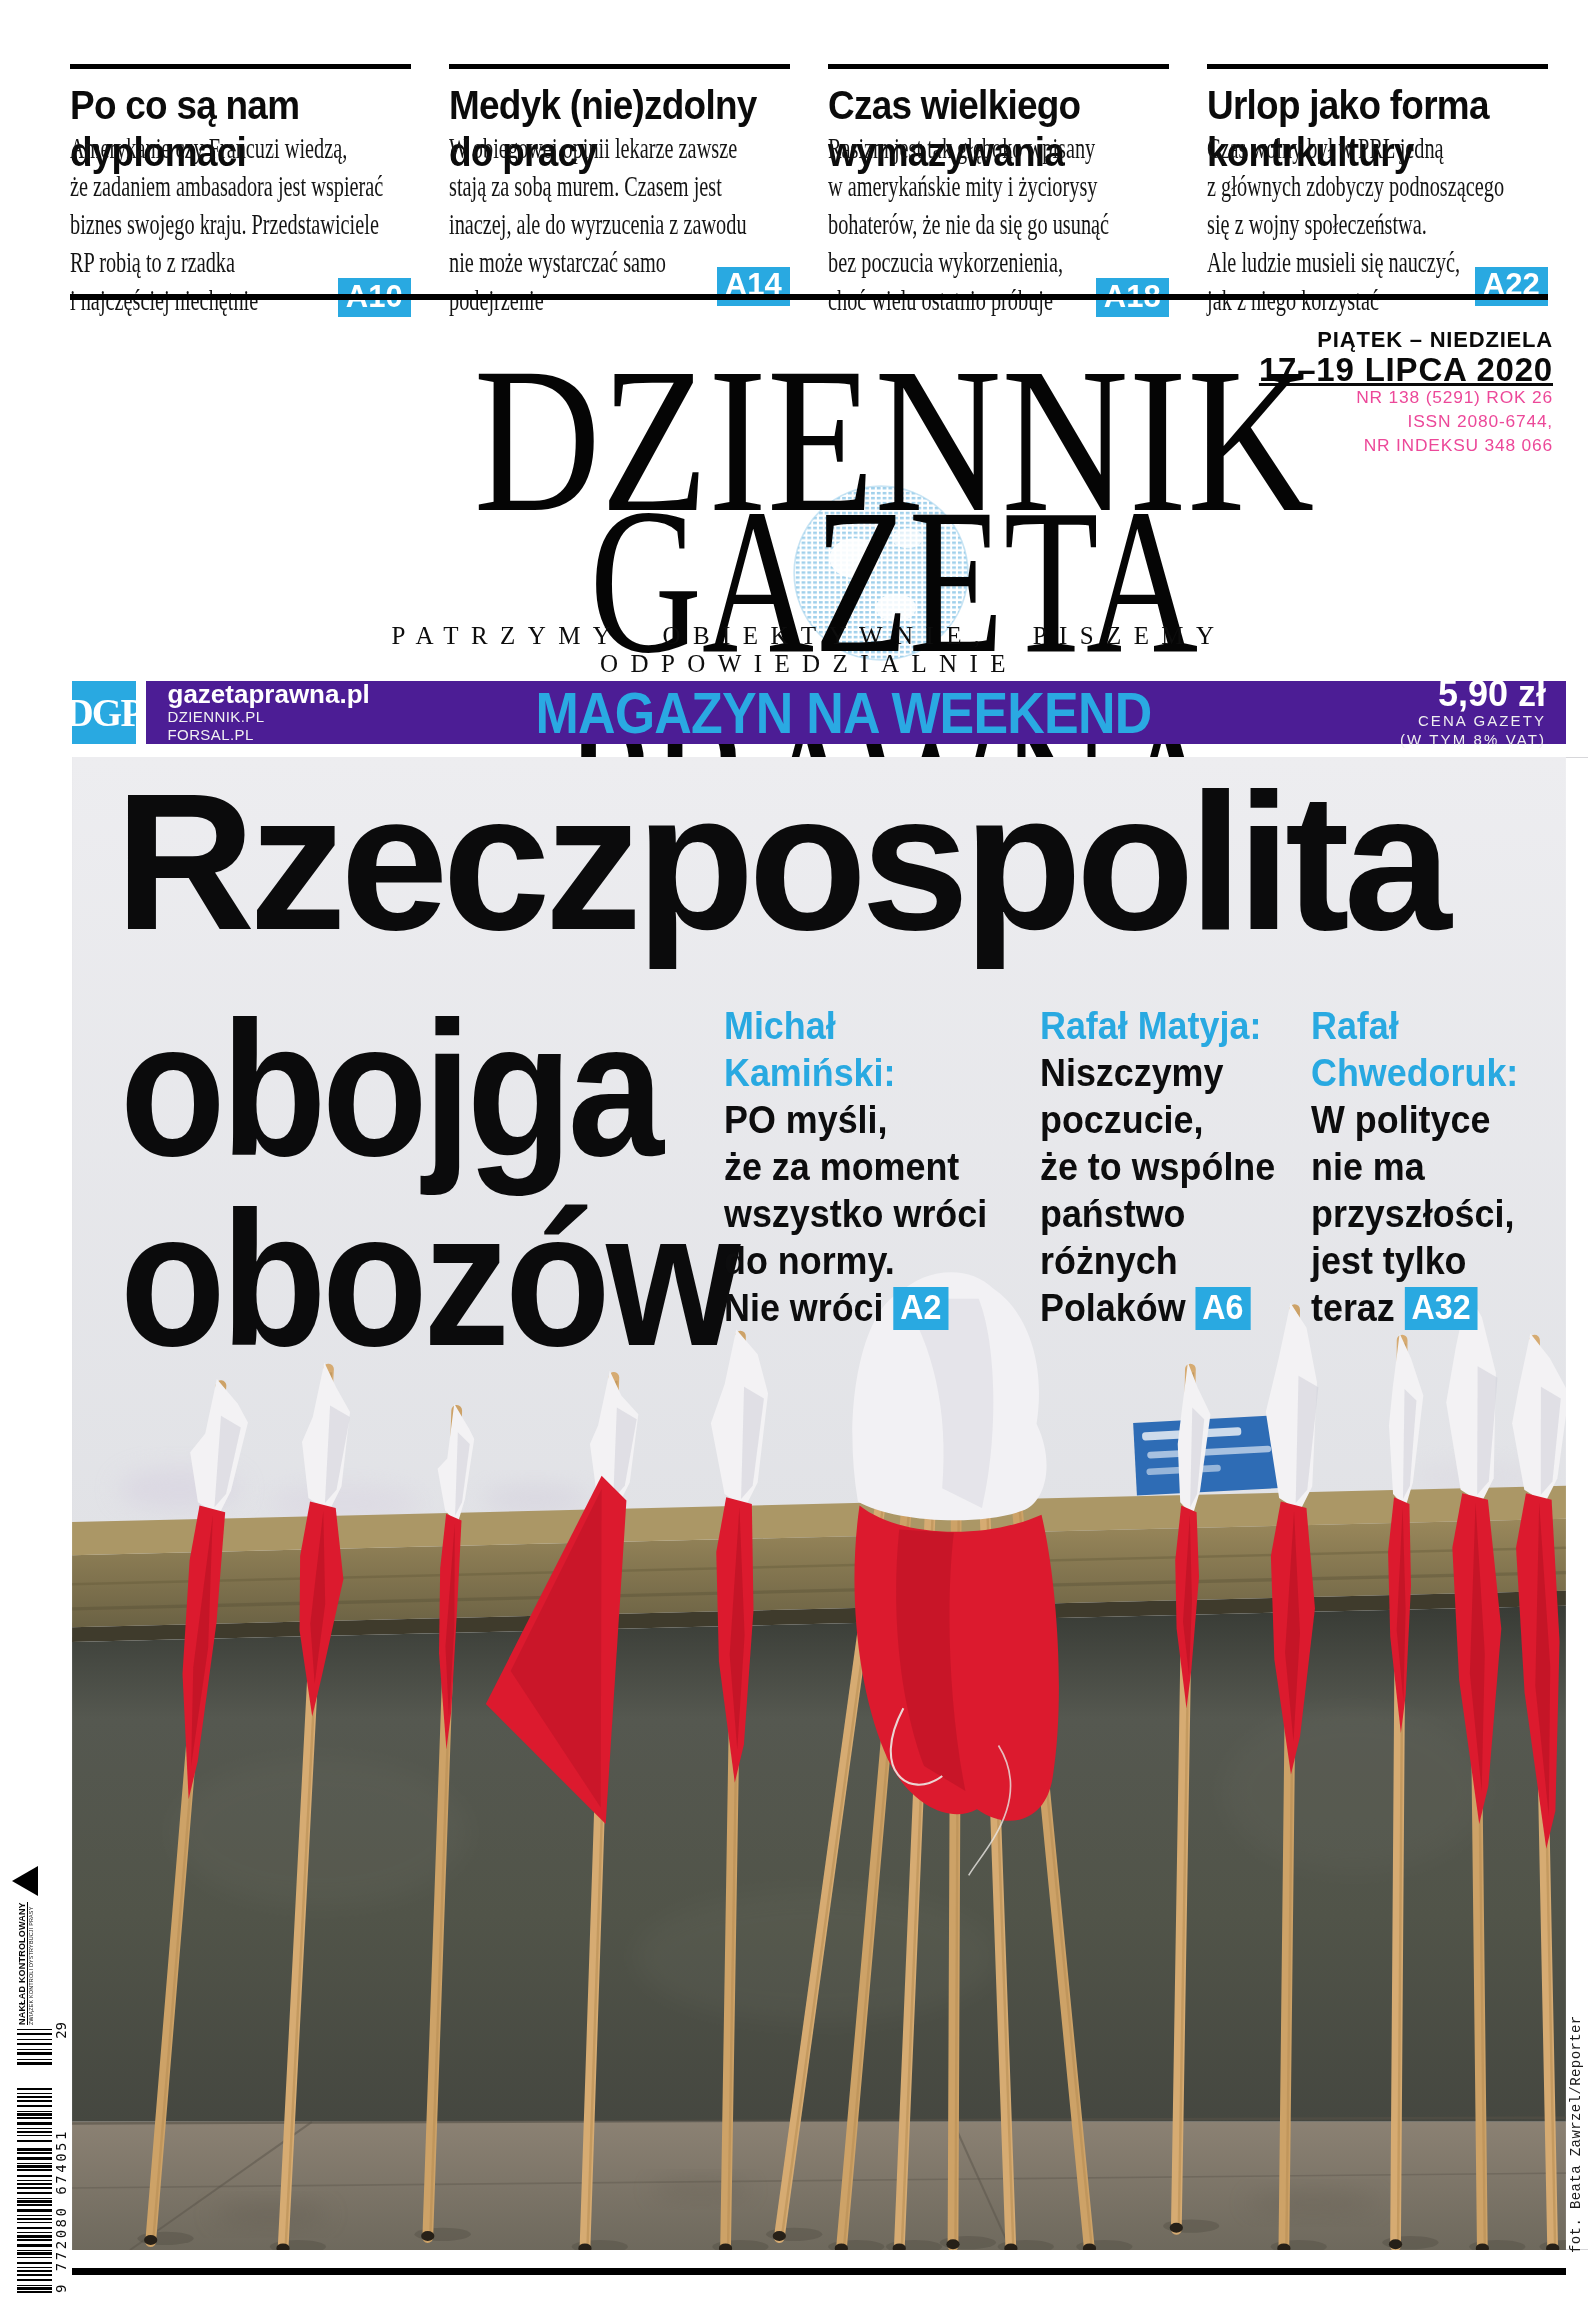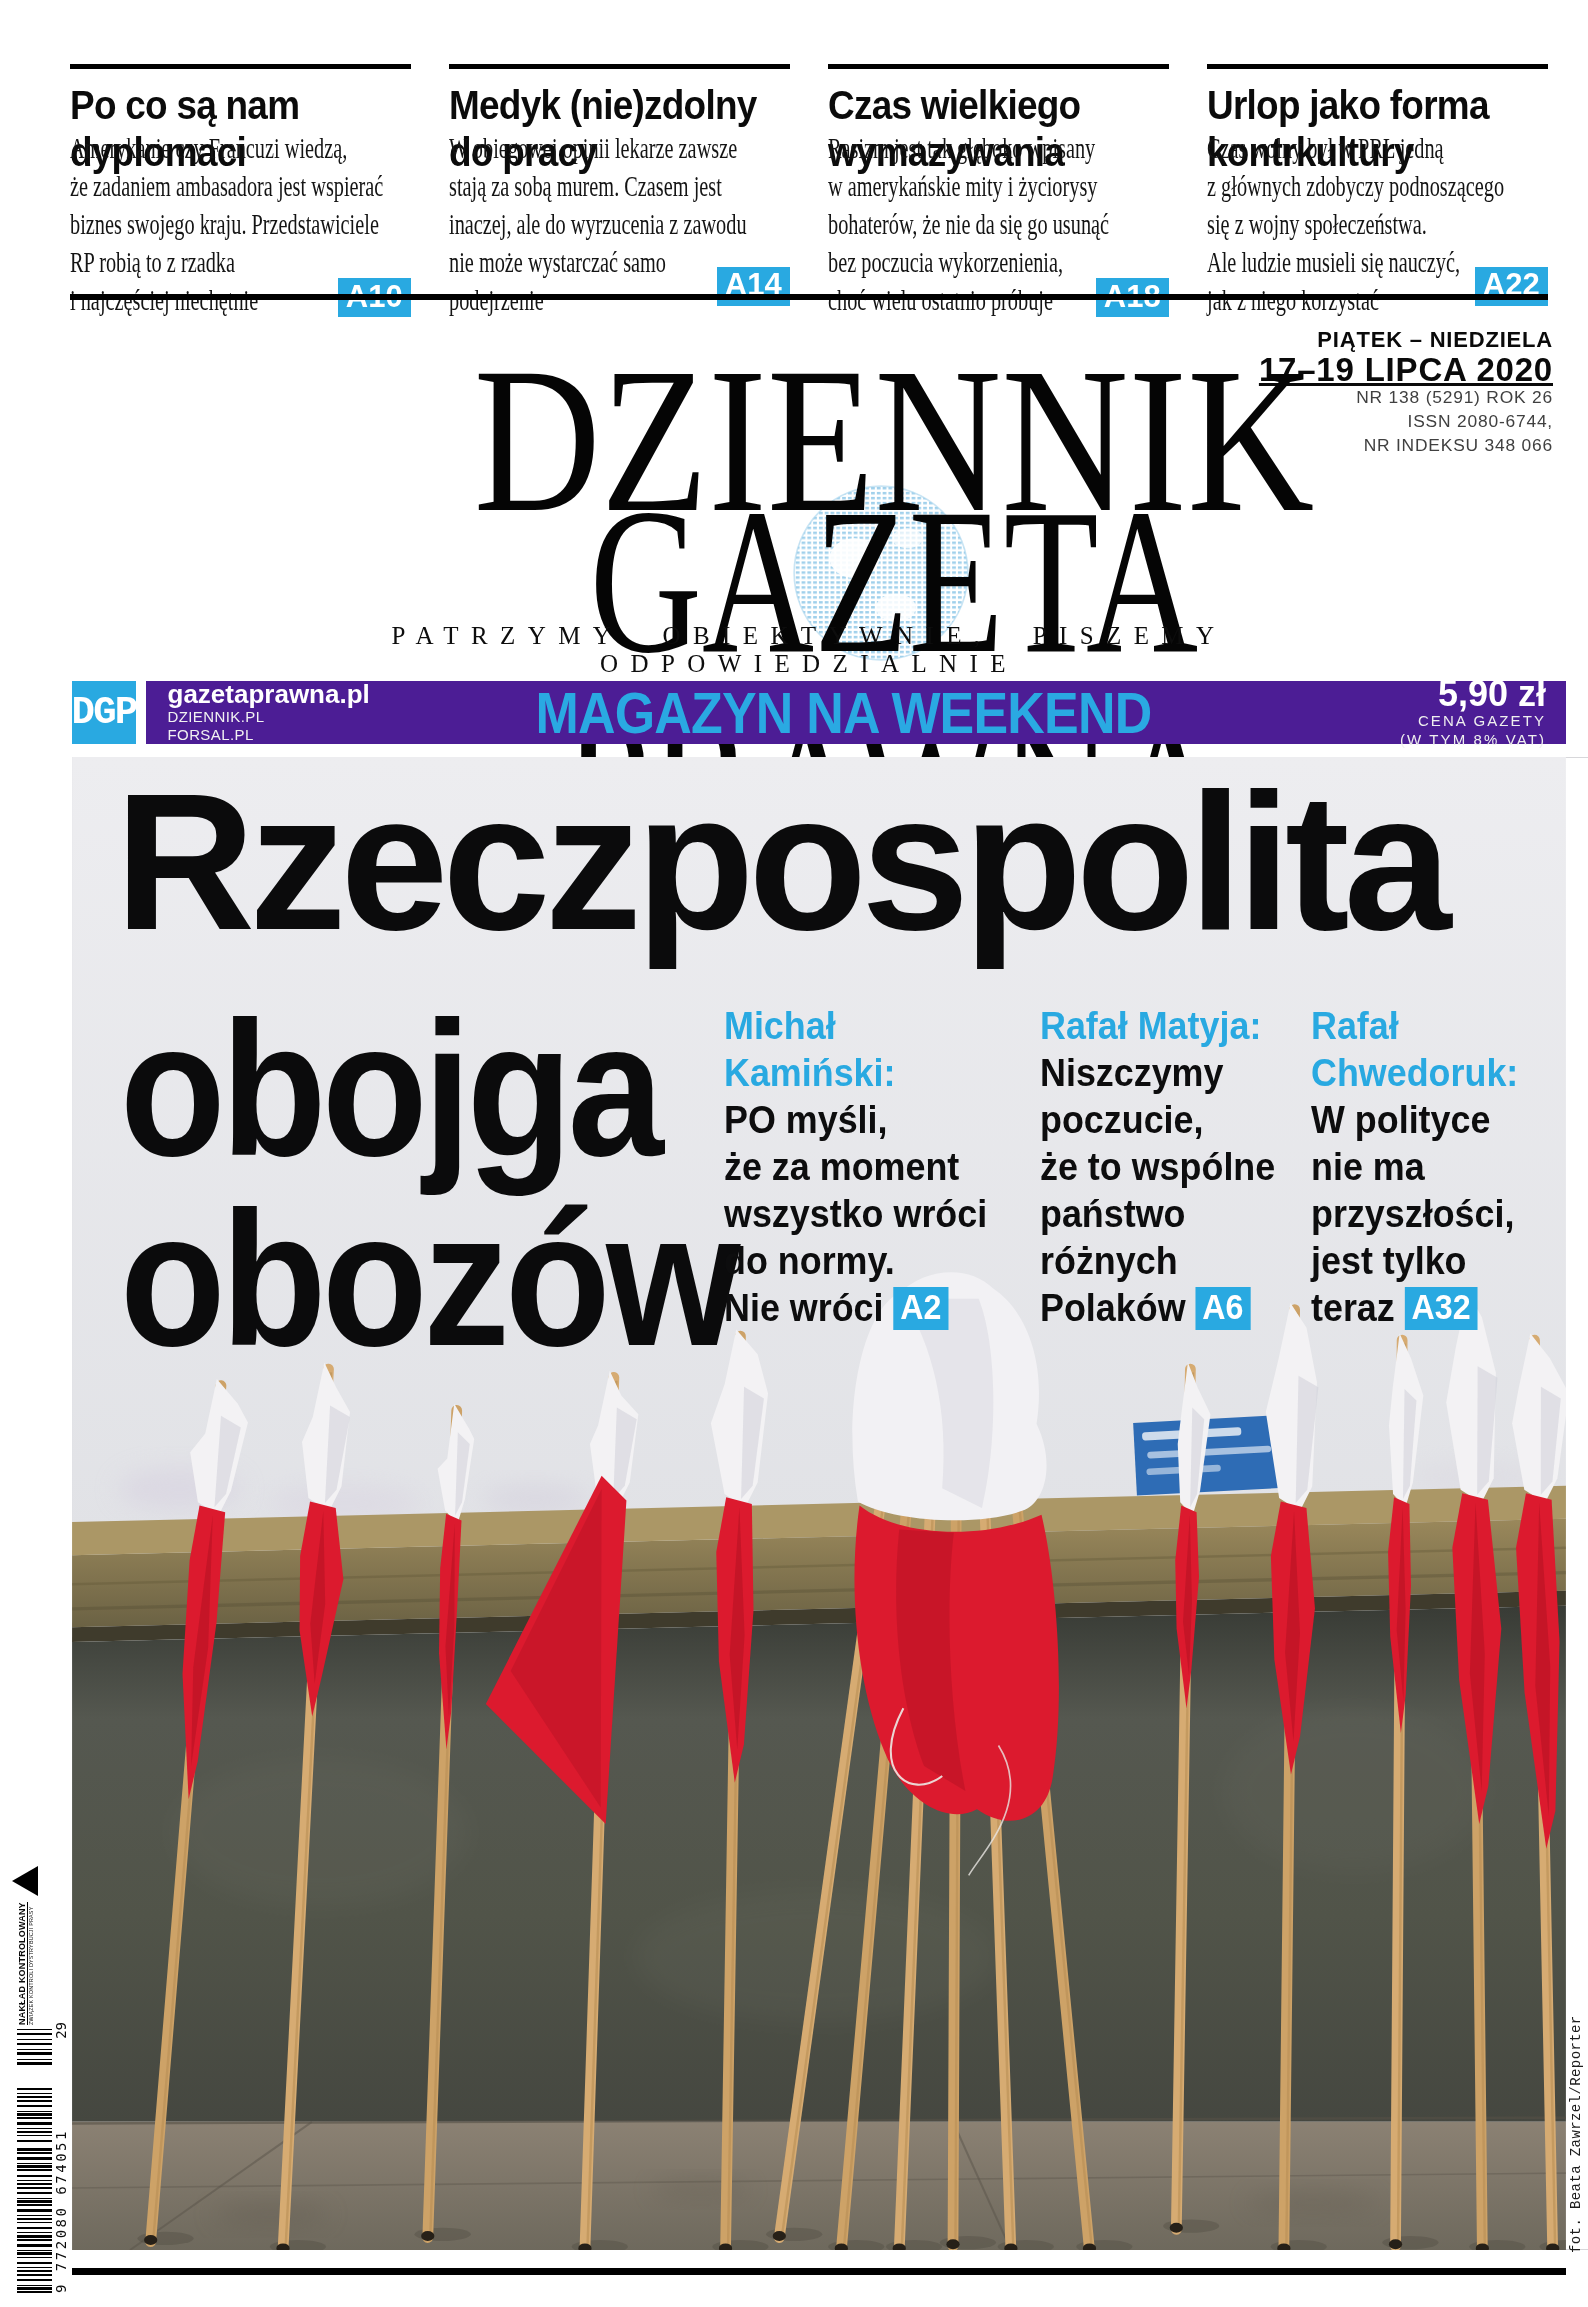--- a/index.html
+++ b/index.html
@@ -21,36 +21,36 @@
          font-family:"Liberation Sans",sans-serif;}
   .teaser .badge{position:absolute;right:0;bottom:1.7px;font-size:31px;line-height:36px;
          padding:0.8px 8.3px 2.5px;}
   .teaser:nth-child(2) .badge,.teaser:nth-child(4) .badge{bottom:13.2px;}
   .rule-full{position:absolute;left:70px;top:294px;width:1478px;height:5.8px;background:#000;}
 
   
   .issue{position:absolute;right:35px;top:326px;text-align:right;}
   .issue .b1{font-size:22px;font-weight:700;letter-spacing:0.8px;line-height:28px;}
   .issue .b2{font-size:33px;font-weight:700;letter-spacing:0.8px;line-height:31px;text-decoration:underline;}
-  .issue .s{font-size:17.4px;letter-spacing:0.8px;line-height:24px;color:#404040;}
+  .issue .s{font-size:17.4px;letter-spacing:0.8px;line-height:24px;color:#ec4899;}
 
   
   .globe{position:absolute;left:790px;top:482px;}
   .mast1,.mast2{position:absolute;left:199px;width:1390px;text-align:center;
         font-family:"Liberation Serif",serif;color:#050505;line-height:1;}
   .mast1{top:337px;font-size:207px;transform:scale(.85,1);transform-origin:center top;}
   .mast2{top:478px;font-size:207px;transform:scale(.75,1);transform-origin:center top;
          word-spacing:33px;}
   .tagline{position:absolute;left:184px;top:622px;width:1250px;text-align:center;
         font-family:"Liberation Serif",serif;font-size:25px;letter-spacing:12.4px;
         word-spacing:21.5px;color:#0d0d0d;}
 
   
   .dgp-box{position:absolute;left:72px;top:681px;width:64px;height:63px;background:#29A9E1;
-        color:#fff;font-family:Liberation Mono, monospace;font-size:39px;font-weight:700;
+        color:#fff;font-family:Liberation Serif, serif;font-size:39px;font-weight:700;
         letter-spacing:-1.7px;display:flex;align-items:center;justify-content:center;}
   .black-bar{position:absolute;left:146px;top:681px;width:1420px;height:63px;background:#4c1d95;
         display:flex;align-items:center;}
   .bar-left{padding-left:21.5px;color:#fff;}
   .bar-left .site1{font-size:26px;font-weight:700;line-height:27px;}
   .bar-left .site2,.bar-left .site3{font-size:15px;letter-spacing:0.4px;line-height:18px;color:#f2f2f2;}
   .bar-center{position:absolute;left:50%;top:50%;transform:translate(-52%,-50%) scale(.98,1.1);
         color:#2AA9E2;font-size:53px;font-weight:700;letter-spacing:-0.8px;white-space:nowrap;}
   .bar-right{margin-left:auto;padding-right:20px;text-align:right;color:#fff;}
   .bar-right .price{font-size:36px;font-weight:700;line-height:35px;}

